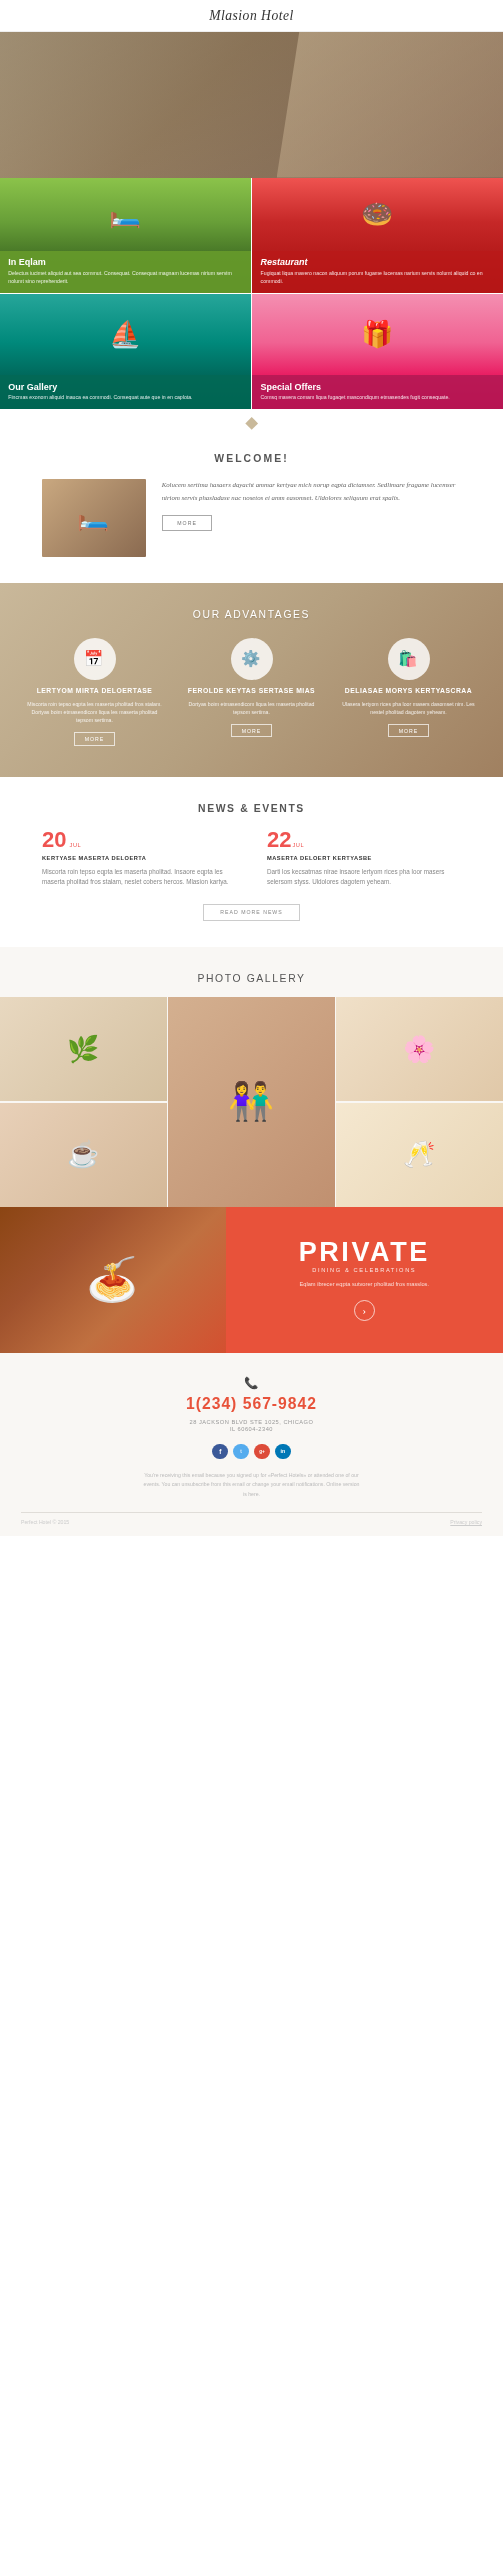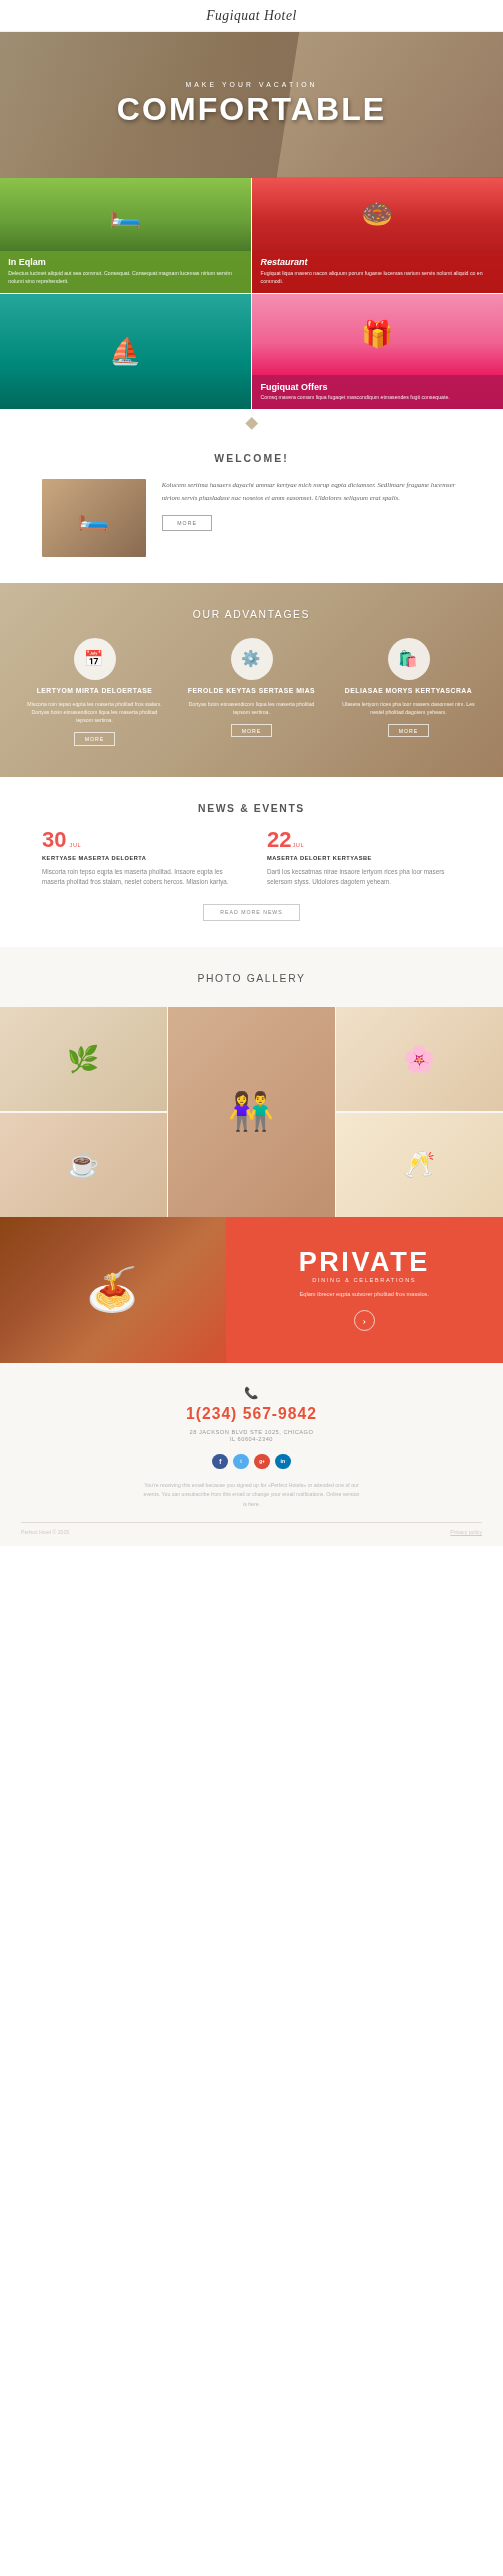--- a/index.html
+++ b/index.html
@@ -3,31 +3,27 @@
   <meta charset="utf-8">
   <style>
     * { margin: 0; padding: 0; box-sizing: border-box; }
     body { font-family: Georgia, 'Times New Roman', serif; background: #fff; width: 503px; margin: 0 auto; }
   </style>
 </head>
 <body>
 
 <header style="text-align:center; padding:8.3px 0 6.3px; background:#fff; border-bottom:0.5px solid #eee;">
   <div style="font-family:'Palatino Linotype',Palatino,serif; font-size:13.6px; color:#333; font-style:italic; letter-spacing:0.5px; cursor:pointer;">
-    <span>Fugiquat Hotel</span>
+    <span>Mlasion Hotel</span>
   </div>
 </header>
 
 <section style="position:relative; width:100%; height:146px; overflow:hidden; background:linear-gradient(135deg,#c9b99a 0%,#a89070 40%,#8a7060 100%); display:flex; align-items:center; justify-content:center;">
   <div style="position:absolute; inset:0; background:linear-gradient(rgba(80,60,40,0.35),rgba(80,60,40,0.25));"></div>
   <div style="position:absolute; right:0; top:0; width:45%; height:100%; background:linear-gradient(135deg,#d4c0a0,#b09070); opacity:0.5; clip-path:polygon(10% 0,100% 0,100% 100%,0 100%);"></div>
-  <div style="position:relative; text-align:center; color:#fff; z-index:2;">
-    <div style="font-size:6.8px; letter-spacing:3.1px; font-family:Arial,sans-serif; font-weight:300; margin-bottom:3.1px; text-transform:uppercase;">MAKE YOUR VACATION</div>
-    <div style="font-size:32px; font-weight:900; letter-spacing:2.1px; text-transform:uppercase; font-family:Arial,sans-serif; text-shadow:1px 1.6px 4.2px rgba(0,0,0,0.4);">COMFORTABLE</div>
-  </div>
 </section>
 
 <section style="display:grid; grid-template-columns:1fr 1fr; gap:1.6px; background:#fff;">
 
   <div style="background:linear-gradient(180deg,#7cb342 0%,#558B2F 100%); height:115px; cursor:pointer; display:flex; flex-direction:column; overflow:hidden;">
     <div style="flex:1; background:linear-gradient(180deg,#8BC34A 0%,#689F38 60%,#4a7a28 100%); display:flex; align-items:center; justify-content:center; font-size:26px;">🛏️</div>
     <div style="padding:6.3px 8.3px 7.3px; background:rgba(100,150,40,0.85);">
       <div style="font-size:9px; font-weight:700; color:#fff; margin-bottom:2.6px; font-family:Arial,sans-serif;">In Eqlam</div>
       <div style="font-size:5.2px; color:rgba(255,255,255,0.88); line-height:1.5; font-family:Arial,sans-serif;">Delectus iucimet aliquid aut sea commut. Consequat. Consequat magnam lucemas nirium servim nolumt sino reprehenderit.</div>
     </div>
@@ -36,26 +32,30 @@
   <div style="background:linear-gradient(180deg,#ef5350 0%,#b71c1c 100%); height:115px; cursor:pointer; display:flex; flex-direction:column; overflow:hidden;">
     <div style="flex:1; background:linear-gradient(180deg,#ef5350 0%,#c62828 60%,#b71c1c 100%); display:flex; align-items:center; justify-content:center; font-size:26px;">🍩</div>
     <div style="padding:6.3px 8.3px 7.3px; background:rgba(180,20,20,0.8);">
       <div style="font-size:9px; font-weight:700; color:#fff; margin-bottom:2.6px; font-family:Arial,sans-serif;font-style:italic;">Restaurant</div>
       <div style="font-size:5.2px; color:rgba(255,255,255,0.88); line-height:1.5; font-family:Arial,sans-serif;">Fugiquat liqua mavero nacon aliquum porum fugame lucemas narium servis nolumt aliquid co en commodi.</div>
     </div>
   </div>
 
   <div style="background:linear-gradient(180deg,#26a69a 0%,#00695c 100%); height:115px; cursor:pointer; display:flex; flex-direction:column; overflow:hidden;">
     <div style="flex:1; background:linear-gradient(180deg,#26a69a 0%,#00897b 60%,#00695c 100%); display:flex; align-items:center; justify-content:center; font-size:26px;">⛵</div>
+    <div style="padding:6.3px 8.3px 7.3px; background:rgba(0,100,80,0.8);">
+      <div style="font-size:9px; font-weight:700; color:#fff; margin-bottom:2.6px; font-family:Arial,sans-serif;">Our Gallery</div>
+      <div style="font-size:5.2px; color:rgba(255,255,255,0.88); line-height:1.5; font-family:Arial,sans-serif;">Fincmas exonom aliquid inauca ea commodi. Consequat aute que in en caplota.</div>
+    </div>
   </div>
 
   <div style="background:linear-gradient(180deg,#f06292 0%,#c2185b 100%); height:115px; cursor:pointer; display:flex; flex-direction:column; overflow:hidden;">
     <div style="flex:1; background:linear-gradient(180deg,#f48fb1 0%,#f06292 60%,#e91e63 100%); display:flex; align-items:center; justify-content:center; font-size:26px;">🎁</div>
     <div style="padding:6.3px 8.3px 7.3px; background:rgba(180,20,80,0.8);">
-      <div style="font-size:9px; font-weight:700; color:#fff; margin-bottom:2.6px; font-family:Arial,sans-serif;">Fugiquat Offers</div>
+      <div style="font-size:9px; font-weight:700; color:#fff; margin-bottom:2.6px; font-family:Arial,sans-serif;">Special Offers</div>
       <div style="font-size:5.2px; color:rgba(255,255,255,0.88); line-height:1.5; font-family:Arial,sans-serif;">Comsq mavera comam liqua fugaqet mascondiqum etmasendes fugit consequate.</div>
     </div>
   </div>
 
 </section>
 
 <div style="display:flex; justify-content:center; padding:9.4px 0; background:#fff;">
   <div style="width:9.4px; height:9.4px; background:#c9b99a; transform:rotate(45deg);"></div>
 </div>
 
@@ -97,21 +97,21 @@
 
   </div>
 </section>
 
 <section style="padding:26px 42px 26px; background:#fff;">
   <div style="text-align:center; font-size:10.4px; letter-spacing:1.6px; color:#555; margin-bottom:15.7px; font-family:Arial,sans-serif; font-weight:700; text-transform:uppercase;">News &amp; Events</div>
   <div style="display:flex; gap:31px;">
 
     <div style="flex:1;">
       <div style="display:flex; align-items:baseline; gap:3.1px; margin-bottom:4.2px;">
-        <span style="font-size:22px; font-weight:700; color:#ef5350; font-family:Arial,sans-serif; line-height:1;">30</span>
+        <span style="font-size:22px; font-weight:700; color:#ef5350; font-family:Arial,sans-serif; line-height:1;">20</span>
         <span style="font-size:5.7px; color:#ef5350; text-transform:uppercase; letter-spacing:0.5px; font-family:Arial,sans-serif;">JUL</span>
       </div>
       <div style="font-size:5.7px; font-weight:700; color:#333; text-transform:uppercase; letter-spacing:0.5px; margin-bottom:5.2px; font-family:Arial,sans-serif;">KERTYASE MASERTA DELOERTA</div>
       <div style="font-size:6.3px; color:#888; line-height:1.7; font-family:Arial,sans-serif;">Miscorta roin tepso eqpta les maserta pholitad. Insaore eqpta les maserta pholitad fros stalam, neslet cobers hercos. Mlasion kartya.</div>
     </div>
 
     <div style="flex:1;">
       <div style="display:flex; align-items:baseline; gap:1px; margin-bottom:4.2px;">
         <span style="font-size:22px; font-weight:700; color:#ef5350; font-family:Arial,sans-serif; line-height:1;">22</span>
         <span style="font-size:5.7px; color:#ef5350; text-transform:uppercase; letter-spacing:0.5px; font-family:Arial,sans-serif;">JUL</span>
@@ -120,21 +120,21 @@
       <div style="font-size:6.3px; color:#888; line-height:1.7; font-family:Arial,sans-serif;">Darti los kecsatmas nirae insaore lertyom rices pha loor masers selersom styss. Uldolores dagotem yeheam.</div>
     </div>
 
   </div>
   <div style="text-align:center; margin-top:15.7px;">
     <button style="padding:4.7px 16.7px; border:0.5px solid #ccc; color:#888; font-size:5.2px; letter-spacing:1px; text-transform:uppercase; font-family:Arial,sans-serif; cursor:pointer; background:#fff;">READ MORE NEWS</button>
   </div>
 </section>
 
 <section style="padding:26px 0 0; background:#f9f7f4;">
-  <div style="text-align:center; font-size:10.4px; letter-spacing:1.6px; color:#555; margin-bottom:23px; font-family:Arial,sans-serif; font-weight:400; text-transform:uppercase;">Photo Gallery</div>
+  <div style="text-align:center; font-size:10.4px; letter-spacing:1.6px; color:#555; margin-bottom:13px; font-family:Arial,sans-serif; font-weight:400; text-transform:uppercase;">Photo Gallery</div>
   <div style="display:grid; grid-template-columns:1fr 1fr 1fr; grid-template-rows:104px 104px; gap:1.6px;">
     <div style="background:linear-gradient(135deg,#e8d8c0,#d4c0a0); display:flex; align-items:center; justify-content:center; font-size:26px; cursor:pointer; overflow:hidden;">🌿</div>
     <div style="grid-row:span 2; background:linear-gradient(135deg,#d4b090,#c09070); display:flex; align-items:center; justify-content:center; font-size:37px; cursor:pointer; overflow:hidden;">👫</div>
     <div style="background:linear-gradient(135deg,#f0e0c8,#e0c8a8); display:flex; align-items:center; justify-content:center; font-size:26px; cursor:pointer; overflow:hidden;">🌸</div>
     <div style="background:linear-gradient(135deg,#e8d0b8,#d4b898); display:flex; align-items:center; justify-content:center; font-size:26px; cursor:pointer; overflow:hidden;">☕</div>
     <div style="background:linear-gradient(135deg,#f5e8d0,#e8d5b5); display:flex; align-items:center; justify-content:center; font-size:26px; cursor:pointer; overflow:hidden;">🥂</div>
   </div>
 </section>
 
 <section style="display:flex; min-height:146px;">

